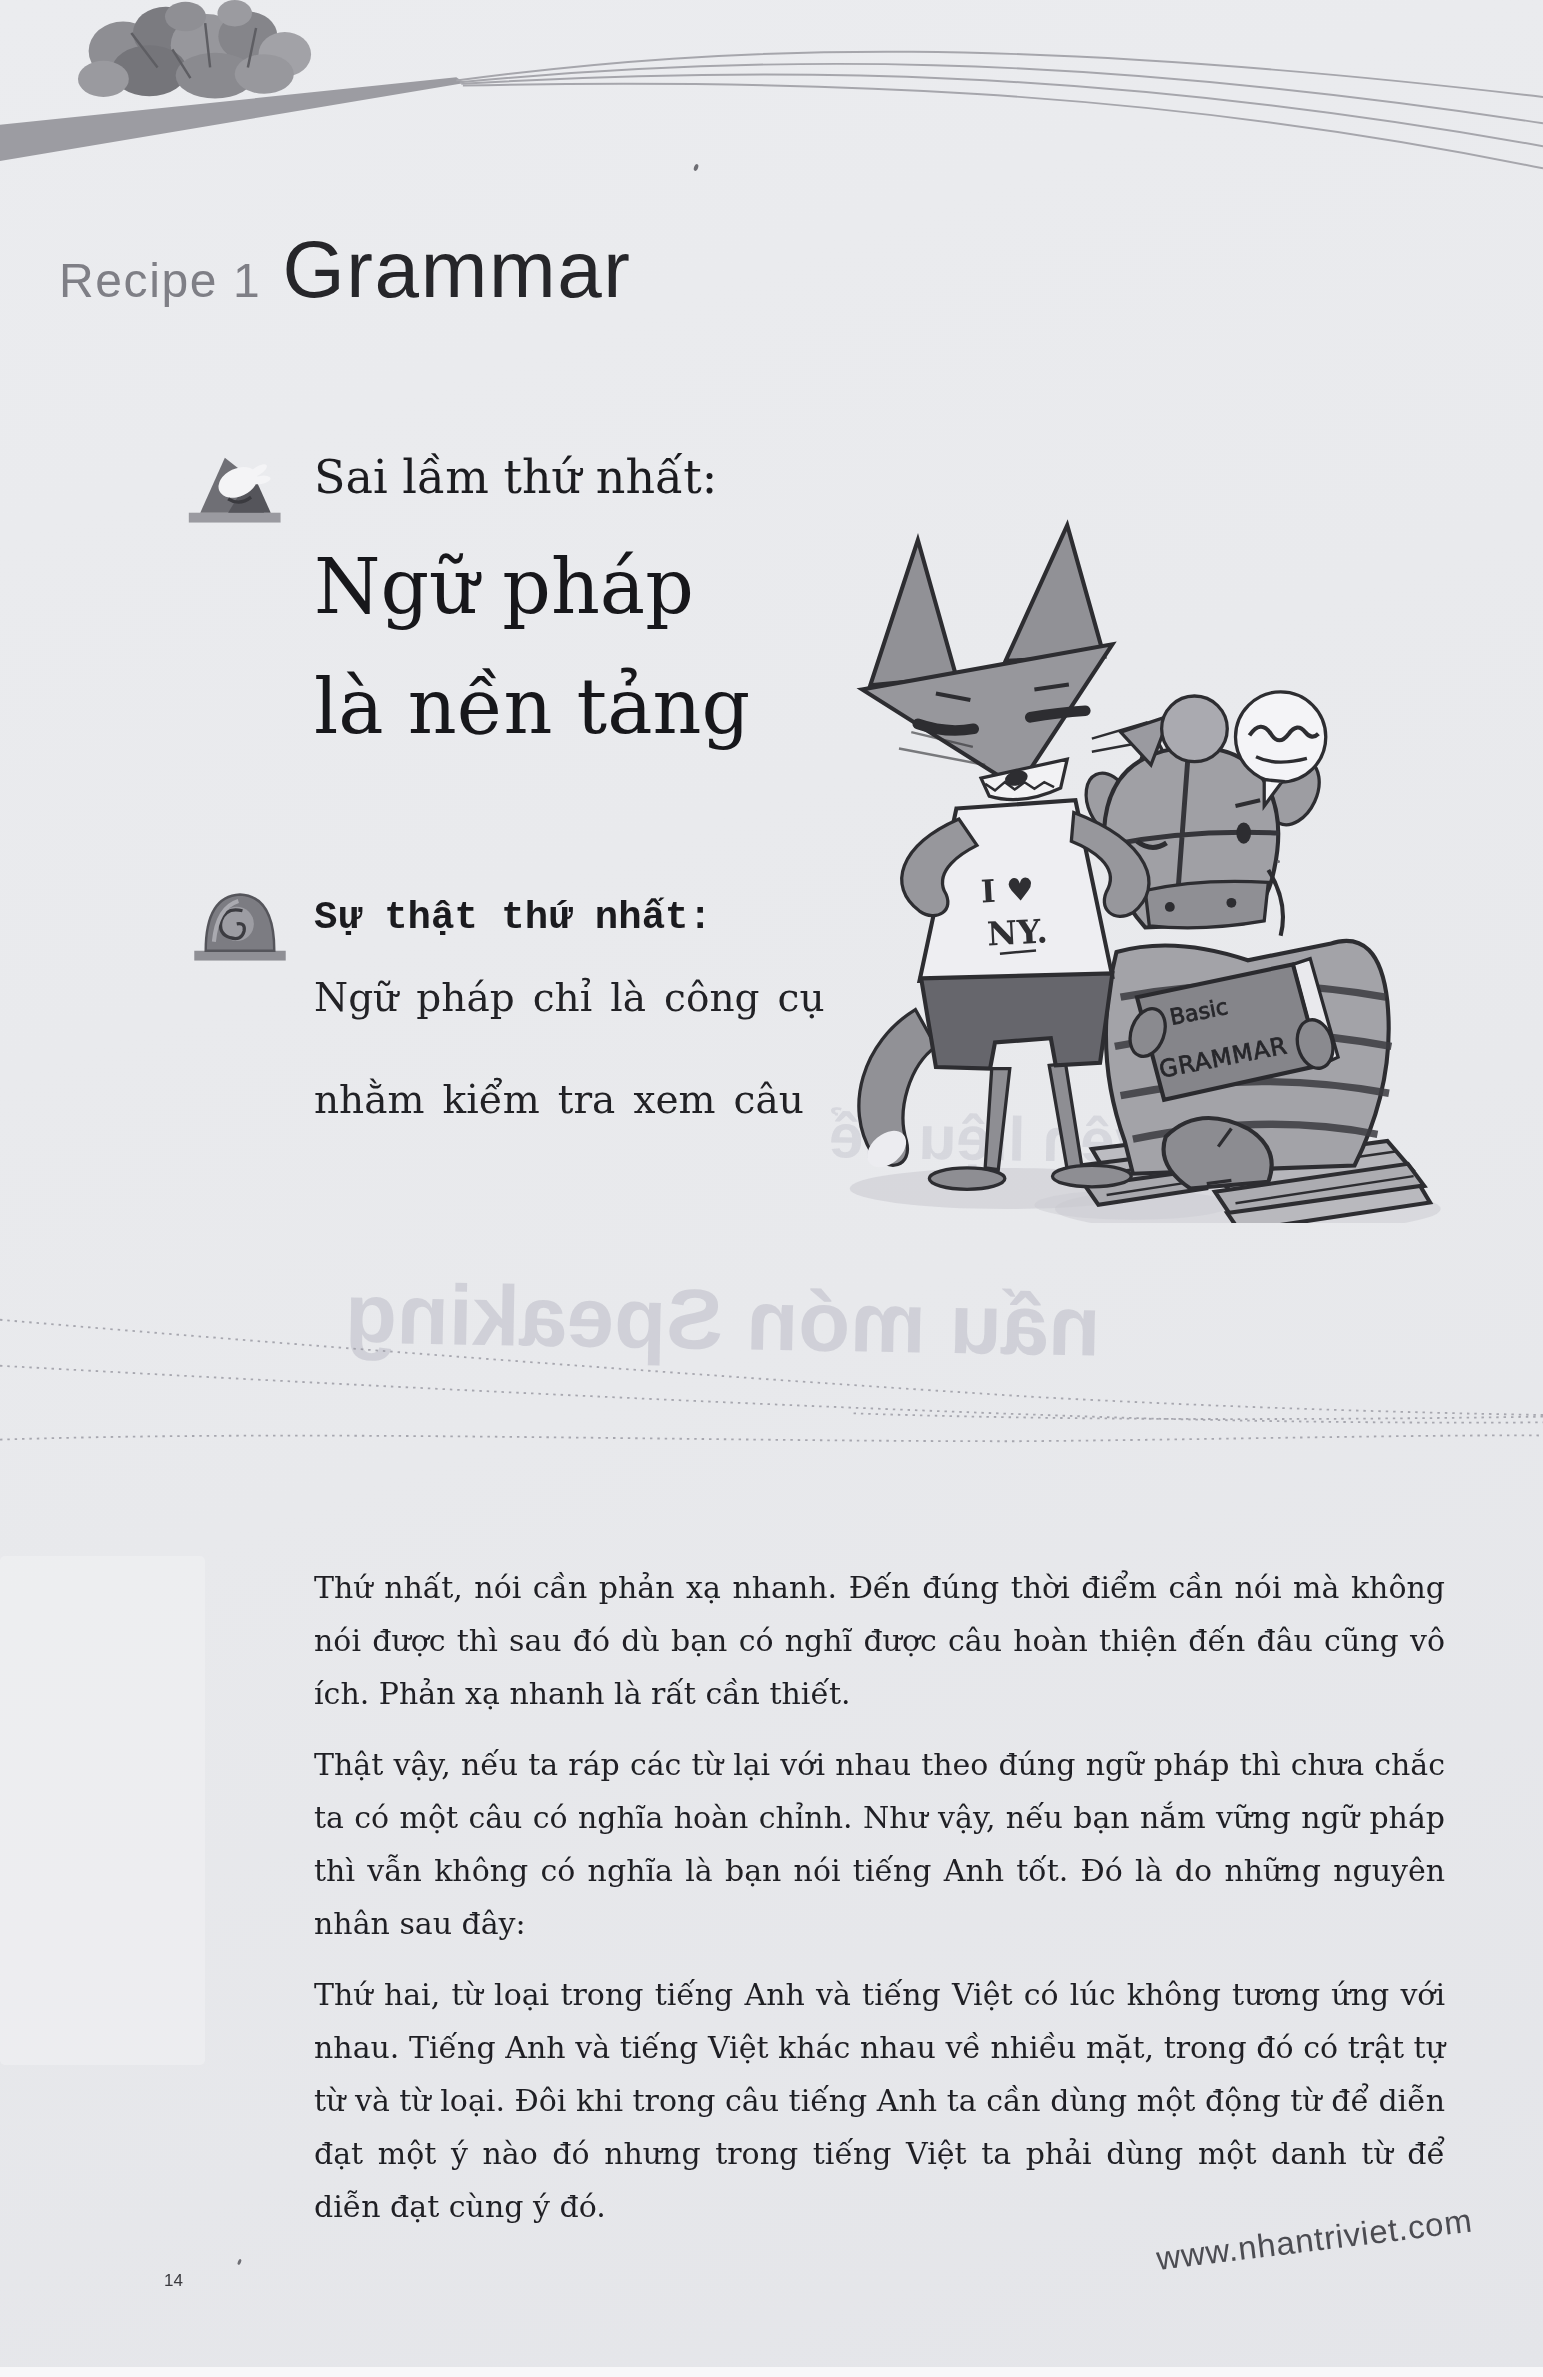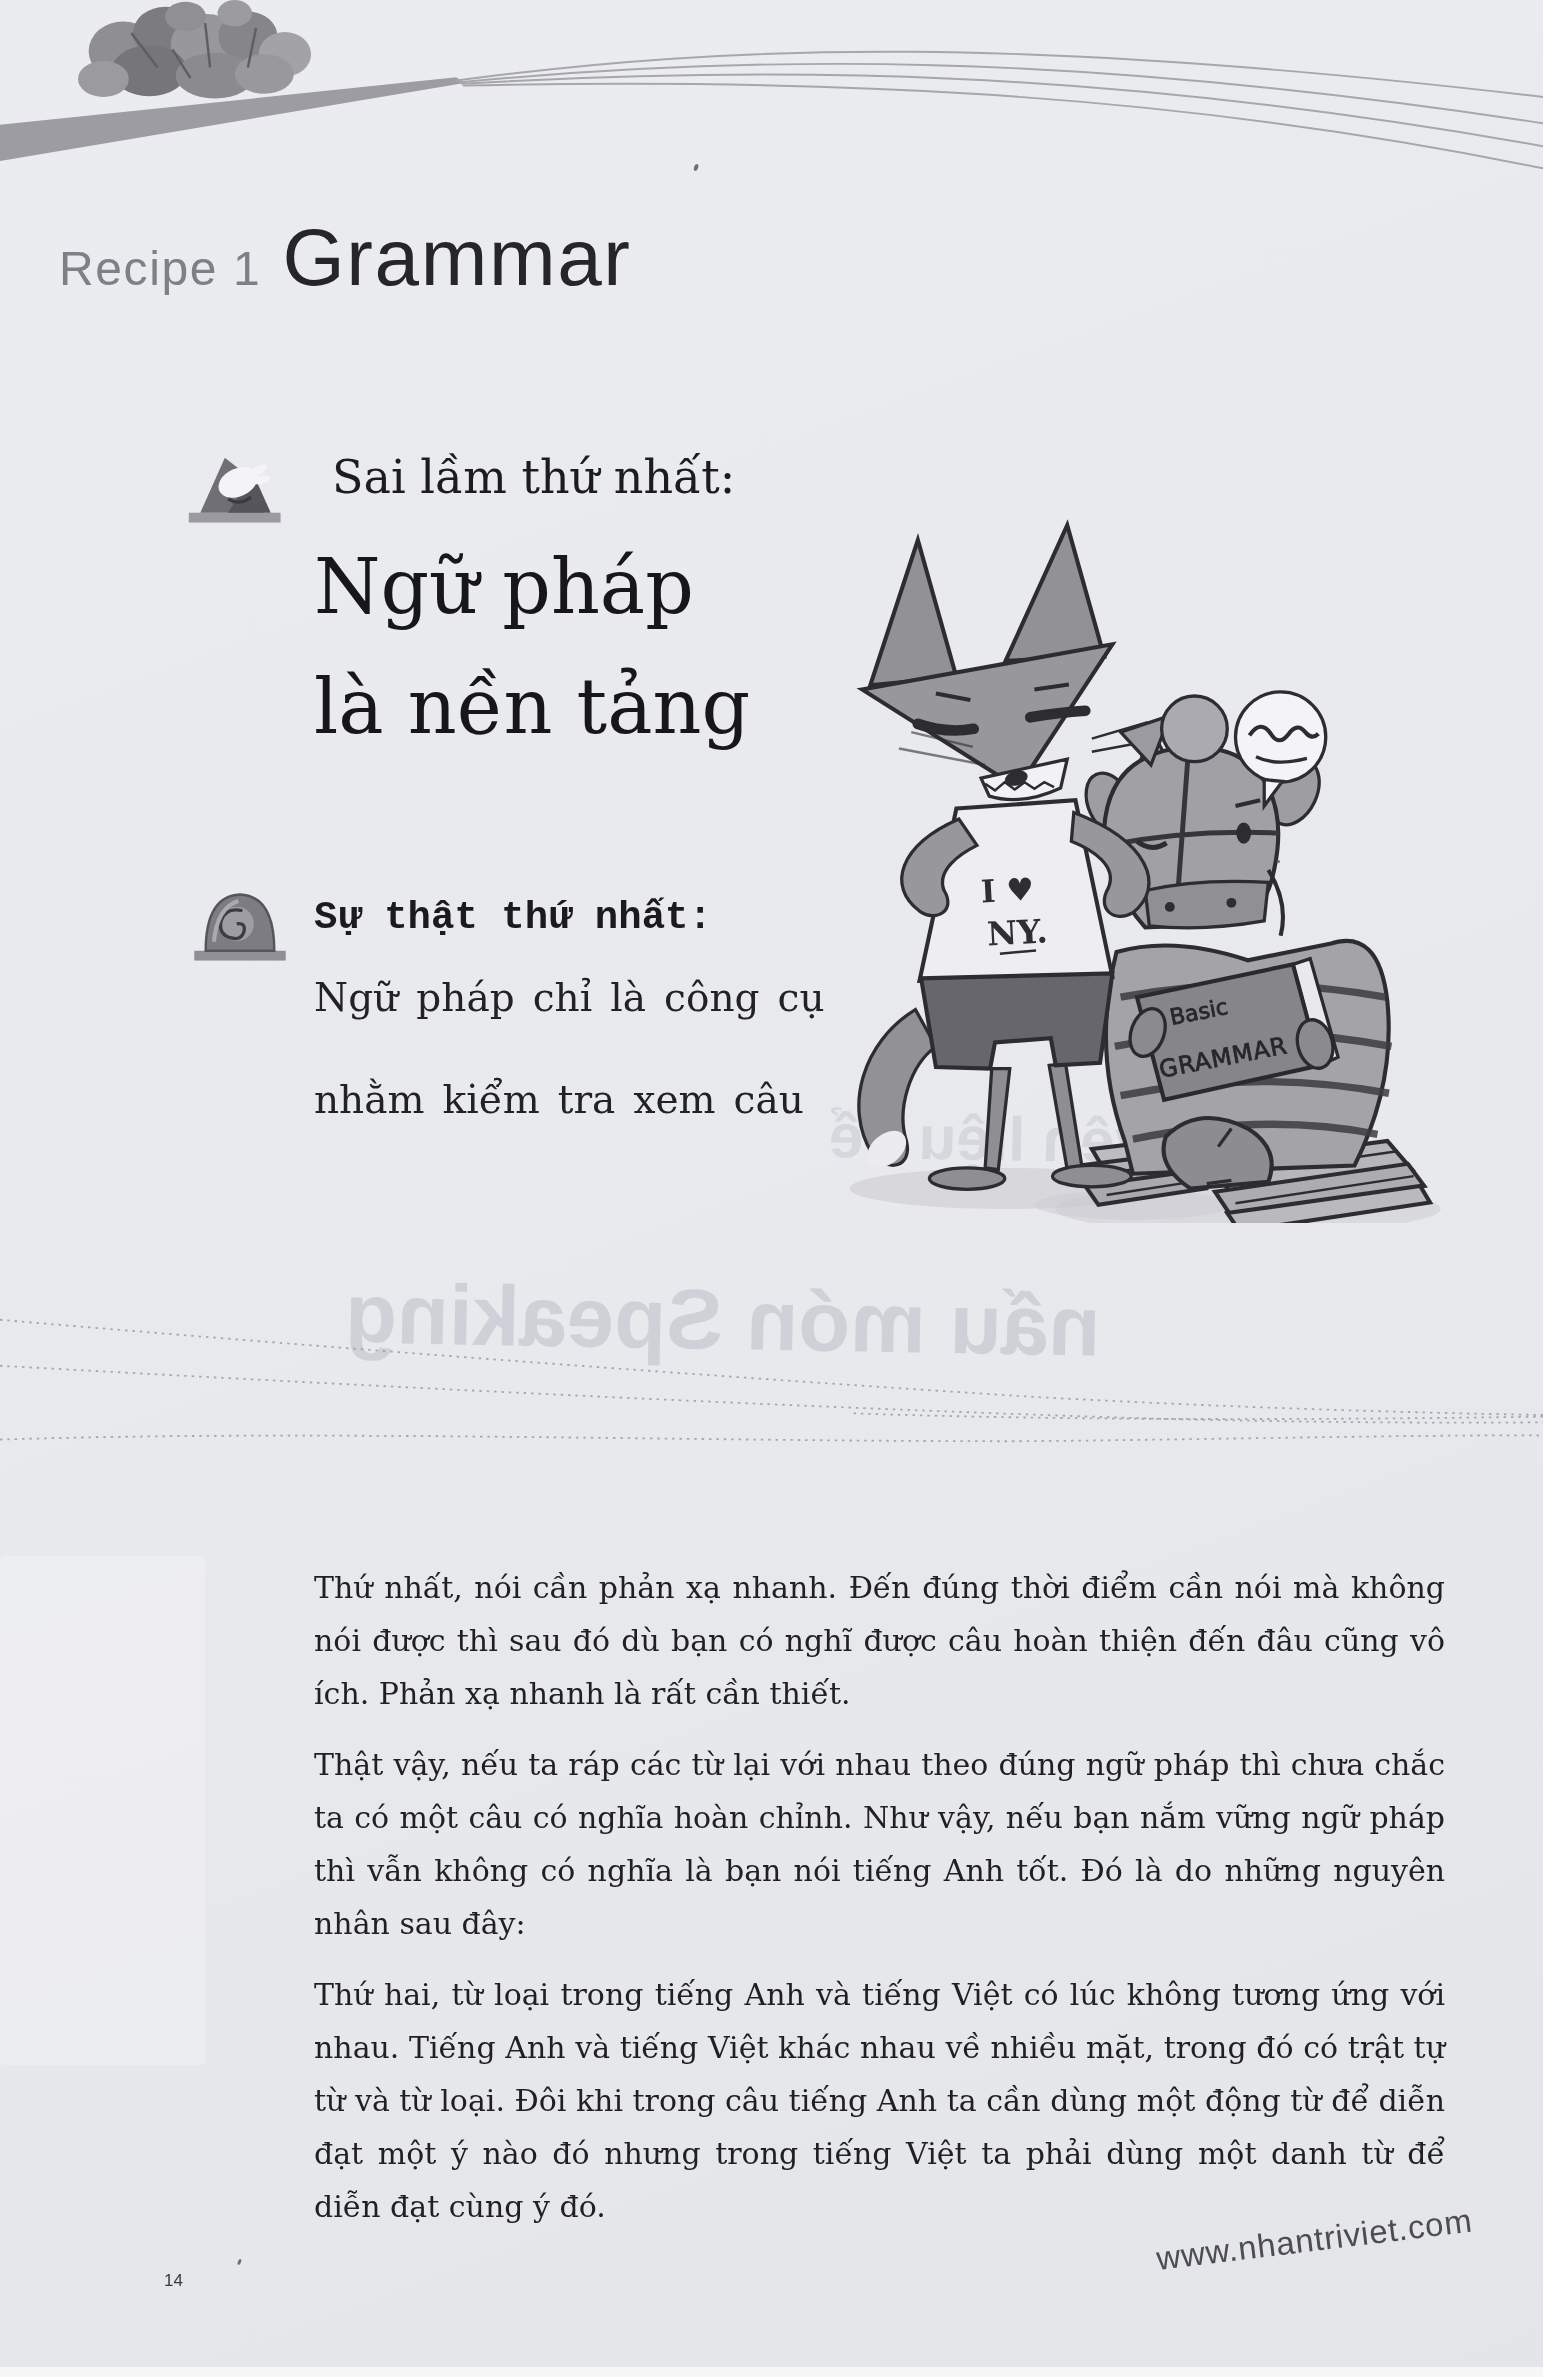--- a/index.html
+++ b/index.html
@@ -11,33 +11,33 @@
   }
   .page{
     position:absolute;inset:0;
     background:linear-gradient(160deg,#ebecef 0%,#e8e9ec 55%,#e4e5e9 100%);
   }
   .abs{position:absolute;}
 
   
   .header-decor{left:0;top:0;width:1543px;height:189px;z-index:3;}
 
-  .title-row{left:59px;top:212px;display:flex;align-items:baseline;gap:21.3px;z-index:4;}
+  .title-row{left:59px;top:224px;display:flex;align-items:baseline;gap:21.3px;z-index:4;}
   .recipe-label{
     font-size:48px;color:#7f7f86;letter-spacing:1.6px;font-weight:400;
   }
   .recipe-title{
     font-size:80px;color:#26262a;letter-spacing:1.6px;font-weight:400;
   }
 
   
   .stamp-icon1{left:187px;top:448px;width:97px;height:77px;z-index:4;}
   .mistake-heading{
     left:314px;top:450px;
-    font-family:"DejaVu Serif",serif;font-size:46px;color:#1c1c20;z-index:4;margin-left:18px;
+    font-family:"DejaVu Serif",serif;font-size:46px;color:#1c1c20;z-index:4;
   }
   .mistake-title{
     left:314px;top:527px;z-index:4;
     font-family:"DejaVu Serif",serif;font-size:76px;color:#17171b;
     line-height:120px;white-space:nowrap;
   }
 
   
   .stamp-icon2{left:194px;top:883px;width:92px;height:80px;z-index:4;}
   .truth-heading{

